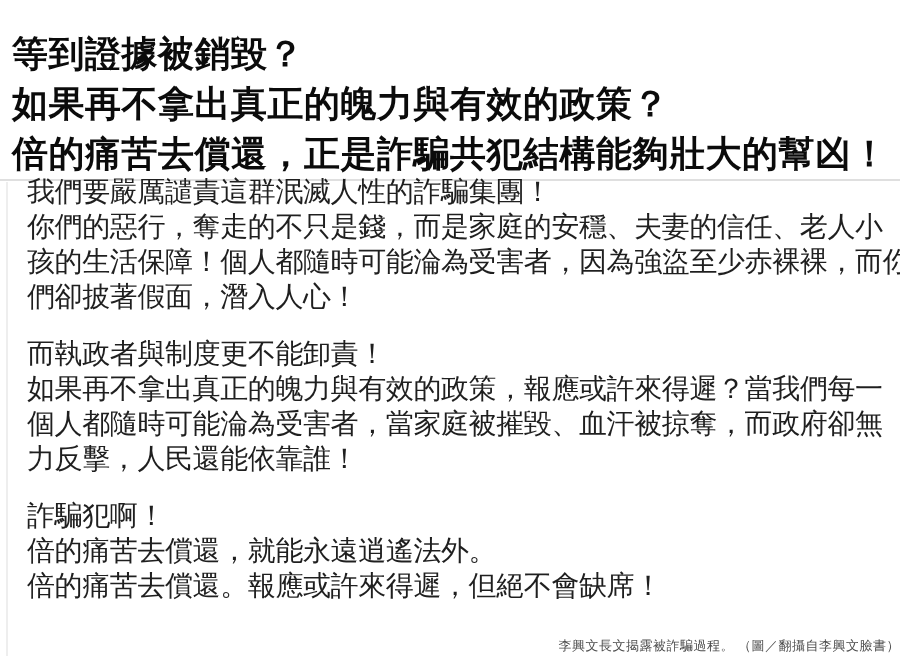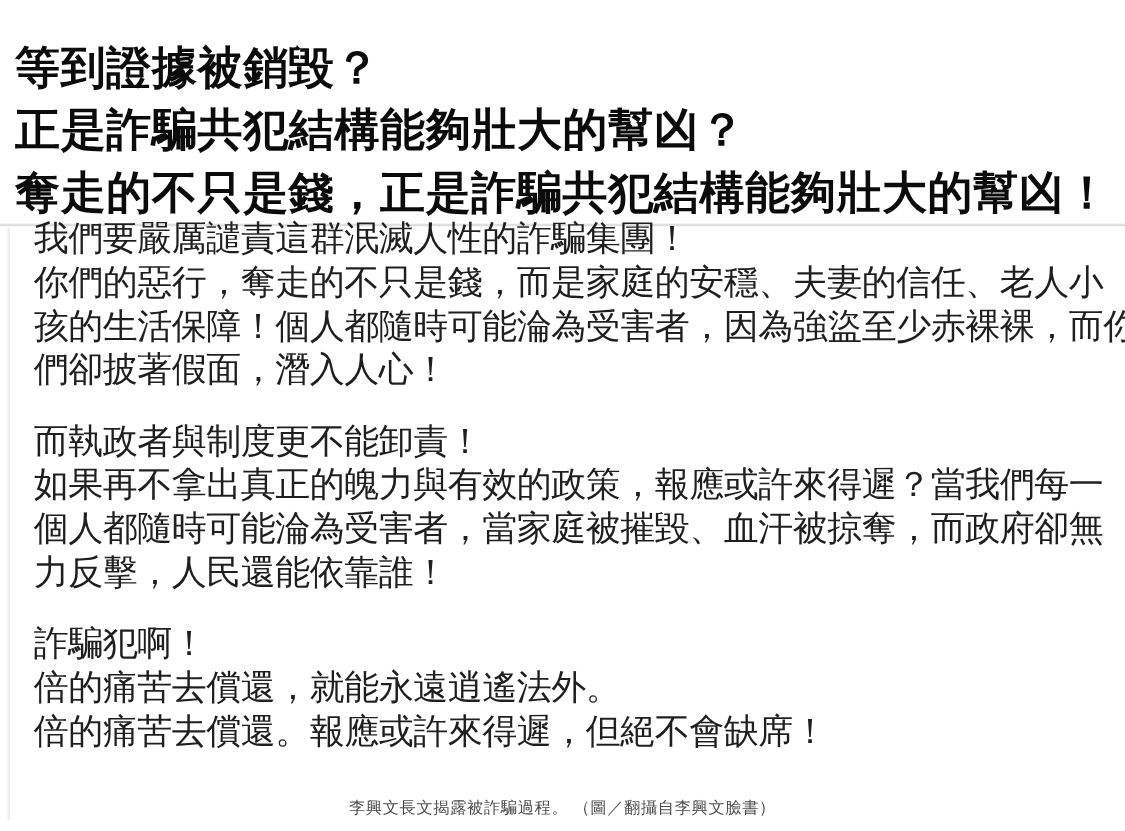--- a/index.html
+++ b/index.html
@@ -65,35 +65,35 @@
     font-weight: 400;
     color: #1f1f1f;
     white-space: nowrap;
     letter-spacing: -0.4px;
   }
   .caption {
     position: absolute;
     left: 0;
     top: 613px;
     width: 900px;
-    text-align: center;
+    text-align: right;
     font-size: 13px;
     line-height: 18px;
     color: #4d4d4d;
     letter-spacing: 0.5px;
   }
 </style>
 </head>
 <body>
 
 <div class="canvas" style="background: rgb(255, 255, 255);">
   <div class="headline" style="color: rgb(11, 11, 11);">
       <div class="hl-line">等到證據被銷毀？</div>
-      <div class="hl-line">正是詐騙共犯結構能夠壯大的幫凶？</div>
-      <div class="hl-line">奪走的不只是錢，正是詐騙共犯結構能夠壯大的幫凶！</div>
+      <div class="hl-line">如果再不拿出真正的魄力與有效的政策？</div>
+      <div class="hl-line">倍的痛苦去償還，正是詐騙共犯結構能夠壯大的幫凶！</div>
     </div>
   <div class="divider" style="background: rgb(223, 223, 223);"></div>
   <div class="left-rule" style="background: rgb(238, 238, 238);"></div>
   <div class="post-body" style="color: rgb(31, 31, 31);">
       <div class="para">
         <div class="body-line">我們要嚴厲譴責這群泯滅人性的詐騙集團！</div>
         <div class="body-line">你們的惡行，奪走的不只是錢，而是家庭的安穩、夫妻的信任、老人小</div>
         <div class="body-line">孩的生活保障！個人都隨時可能淪為受害者，因為強盜至少赤裸裸，而你</div>
         <div class="body-line">們卻披著假面，潛入人心！</div>
       </div>

